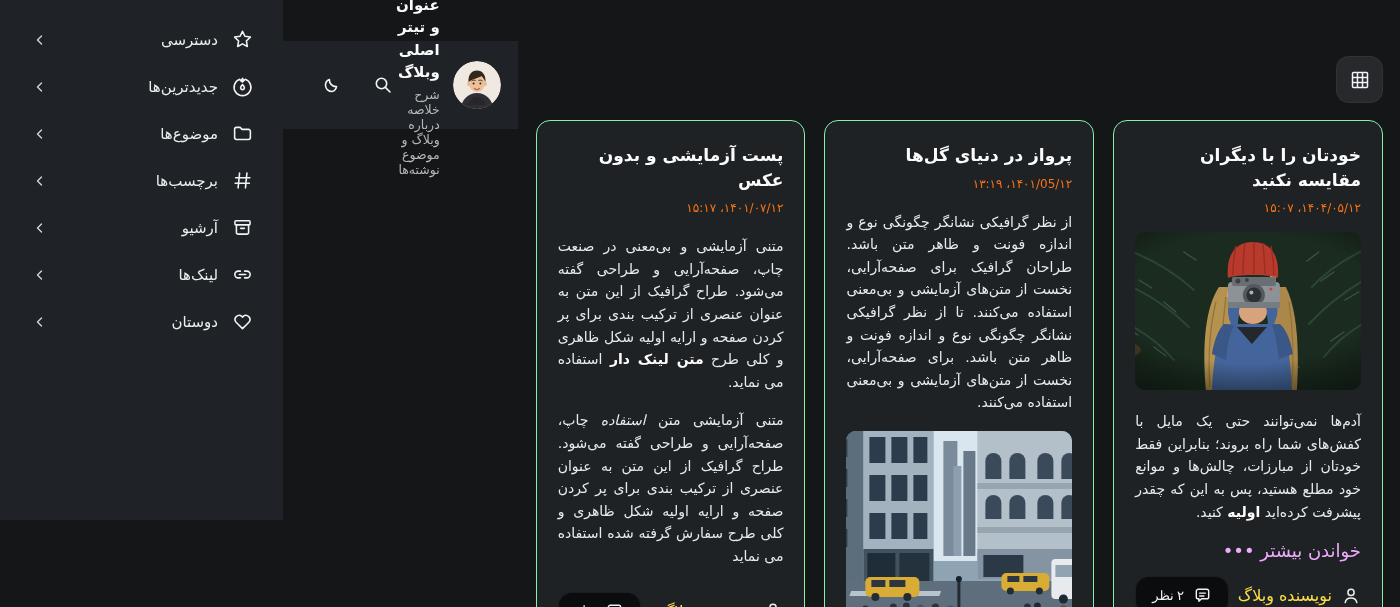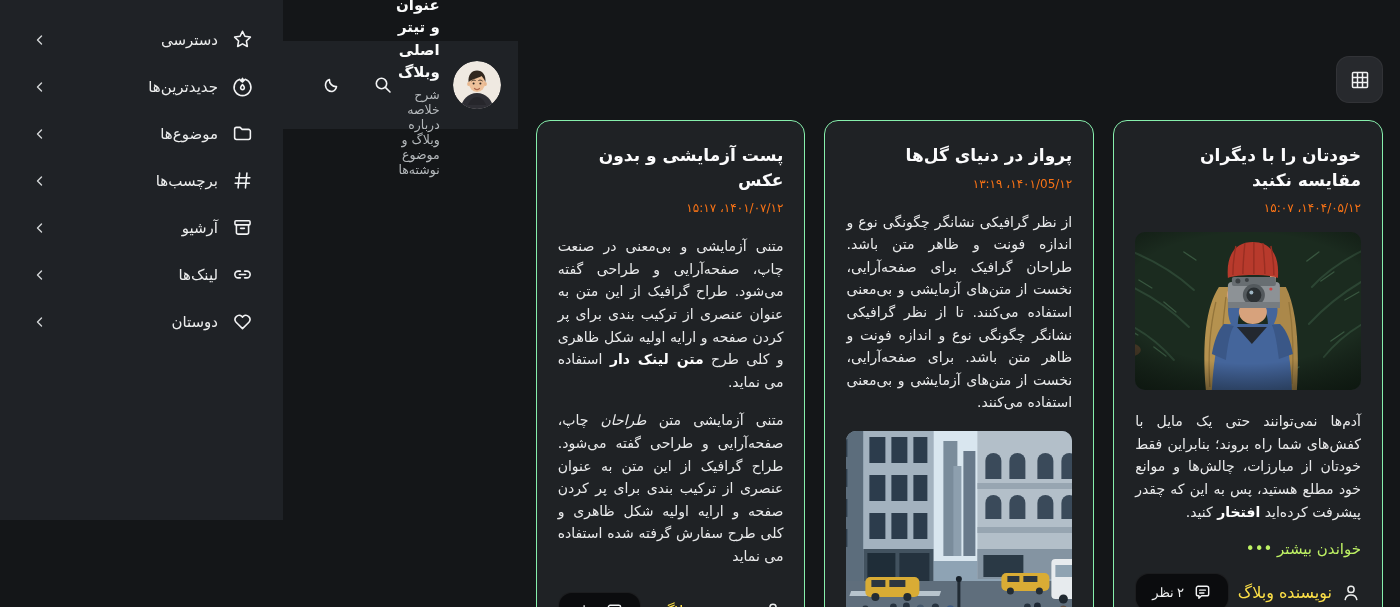--- a/index.html
+++ b/index.html
@@ -36,21 +36,21 @@
   .card-title { font-size:17px; font-weight:700; color:#fbfbfc; line-height:1.45; cursor:pointer; }
   .card-date { margin-top:9px; font-size:12px; color:#f97316; }
   .card-body { margin-top:20px; font-size:14px; line-height:22.6px; color:#e9eaeb; text-align:justify; }
   .card-body strong { font-weight:700; color:#ffffff; }
   .card-body em { font-style:italic; }
   .para + .para { margin-top:16px; }
   .card-image { margin-top:17px; border-radius:10px; overflow:hidden; line-height:0; }
   .card-image svg { width:100%; height:100%; }
   .img-woman { height:158px; }
   .img-city { height:240px; }
-  .read-more { display:block; margin-top:17px; font-size:15px; color:#bef264; cursor:pointer; text-decoration:none; }
+  .read-more { display:block; margin-top:17px; font-size:18px; color:#f0abfc; cursor:pointer; text-decoration:none; }
   .card-footer { margin-top:15px; display:flex; align-items:center; justify-content:space-between; }
   .author { display:flex; align-items:center; gap:9px; color:#fde047; font-size:16px; }
   .author .ic { color:#eceded; }
   .pill { display:flex; align-items:center; gap:9px; background:#0b0c0e; border:1px solid rgba(255,255,255,0.07); color:#f2f3f4; border-radius:14px; padding:9px 16px; font-size:13px; font-family:Liberation Serif, serif; cursor:pointer; }
 </style>
 </head>
 <body>
 
 <div class="app">
 
@@ -280,21 +280,21 @@
                   <circle cx="153" cy="48" r="2" fill="#3c4043"></circle>
                 <circle cx="160" cy="63" r="11" fill="#53595d"></circle>
                 <circle cx="160" cy="63" r="7.5" fill="#2b3033"></circle>
                 <circle cx="157.5" cy="60.5" r="2" fill="#9fb6c4"></circle>
                 <circle cx="177" cy="57" r="1.6" fill="#c44"></circle>
                 <rect x="134" y="70" width="52" height="6" fill="#777c80"></rect>
                 <rect width="308" height="158" fill="url(#vig)"></rect>
               </svg>
             </div>
 
-            <p class="card-body"><span>آدم‌ها نمی‌توانند حتی یک مایل با کفش‌های شما راه بروند؛ بنابراین فقط خودتان از مبارزات، چالش‌ها و موانع خود مطلع هستید، پس به این که چقدر پیشرفت کرده‌اید </span><strong>افتخار</strong><span> کنید.</span></p>
+            <p class="card-body"><span>آدم‌ها نمی‌توانند حتی یک مایل با کفش‌های شما راه بروند؛ بنابراین فقط خودتان از مبارزات، چالش‌ها و موانع خود مطلع هستید، پس به این که چقدر پیشرفت کرده‌اید </span><strong>اولیه</strong><span> کنید.</span></p>
 
             <a class="read-more">خواندن بیشتر •••</a>
 
             <div class="card-footer">
               <div class="author">
                 <span class="ic">
                   <svg width="20" height="20" viewBox="0 0 20 20" fill="none" stroke="currentColor" stroke-width="1.5" stroke-linecap="round">
                       <circle cx="10" cy="6.4" r="3.1"></circle>
                       <path d="M4.2 16.6c.5-3 2.9-4.7 5.8-4.7s5.3 1.7 5.8 4.7"></path>
                     </svg>
@@ -464,21 +464,21 @@
             </div>
           </article>
         </div>
 
         <div class="col">
           <article class="card">
             <h2 class="card-title">پست آزمایشی و بدون عکس</h2>
             <div class="card-date">۱۴۰۱/۰۷/۱۲، ۱۵:۱۷</div>
             <div class="card-body">
               <p class="para"><span>متنی آزمایشی و بی‌معنی در صنعت چاپ، صفحه‌آرایی و طراحی گفته می‌شود. طراح گرافیک از این متن به عنوان عنصری از ترکیب بندی برای پر کردن صفحه و ارایه اولیه شکل ظاهری و کلی طرح </span><strong>متن لینک دار</strong><span> استفاده می نماید.</span></p>
-              <p class="para"><span>متنی آزمایشی متن </span><em>طراحان</em><span> چاپ، صفحه‌آرایی و طراحی گفته می‌شود. طراح گرافیک از این متن به عنوان عنصری از ترکیب بندی برای پر کردن صفحه و ارایه اولیه شکل ظاهری و کلی طرح سفارش گرفته شده استفاده می نماید</span></p>
+              <p class="para"><span>متنی آزمایشی متن </span><em>استفاده</em><span> چاپ، صفحه‌آرایی و طراحی گفته می‌شود. طراح گرافیک از این متن به عنوان عنصری از ترکیب بندی برای پر کردن صفحه و ارایه اولیه شکل ظاهری و کلی طرح سفارش گرفته شده استفاده می نماید</span></p>
             </div>
             <div class="card-footer" style="margin-top:24px;">
               <div class="author">
                 <span class="ic">
                   <svg width="20" height="20" viewBox="0 0 20 20" fill="none" stroke="currentColor" stroke-width="1.5" stroke-linecap="round">
                       <circle cx="10" cy="6.4" r="3.1"></circle>
                       <path d="M4.2 16.6c.5-3 2.9-4.7 5.8-4.7s5.3 1.7 5.8 4.7"></path>
                     </svg>
                 </span>
                 <span>نویسنده وبلاگ</span>

